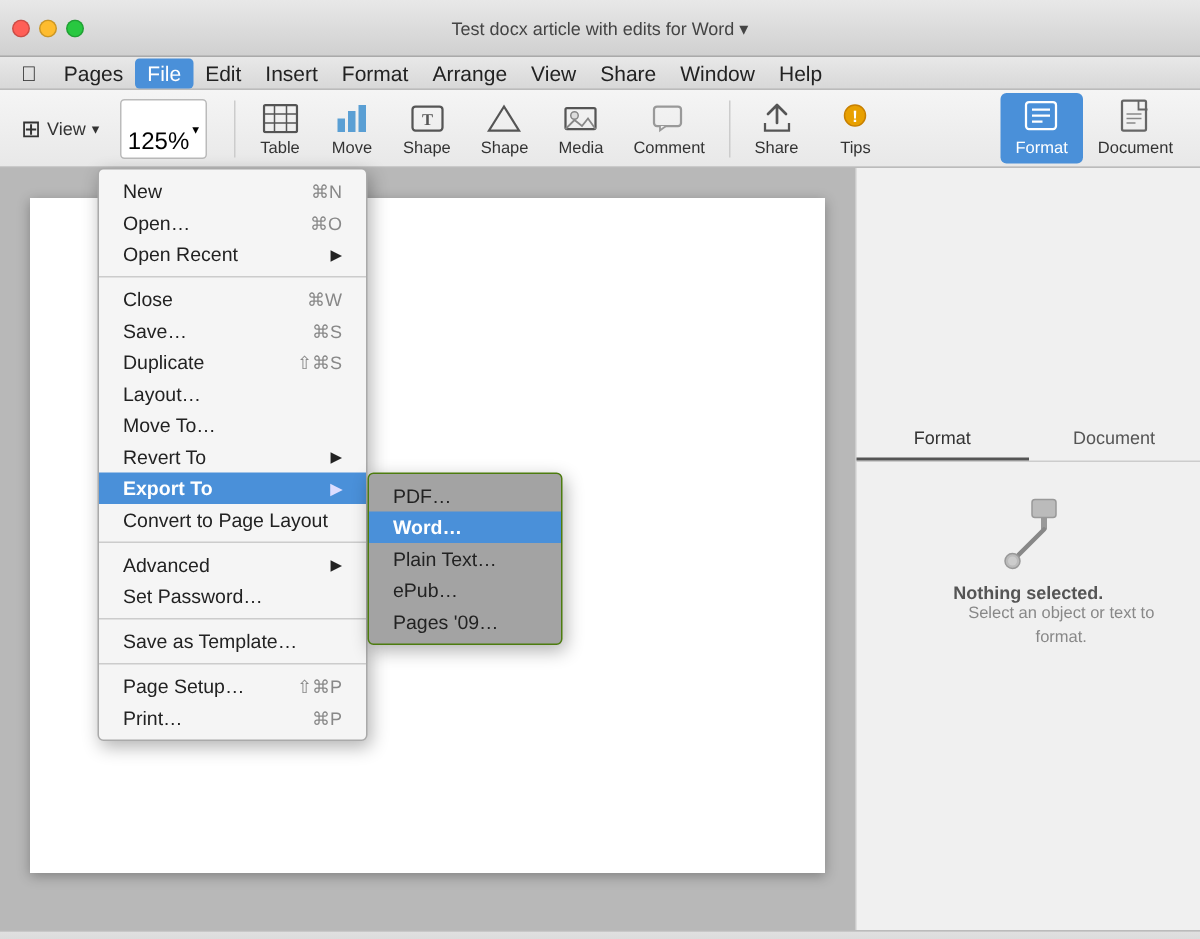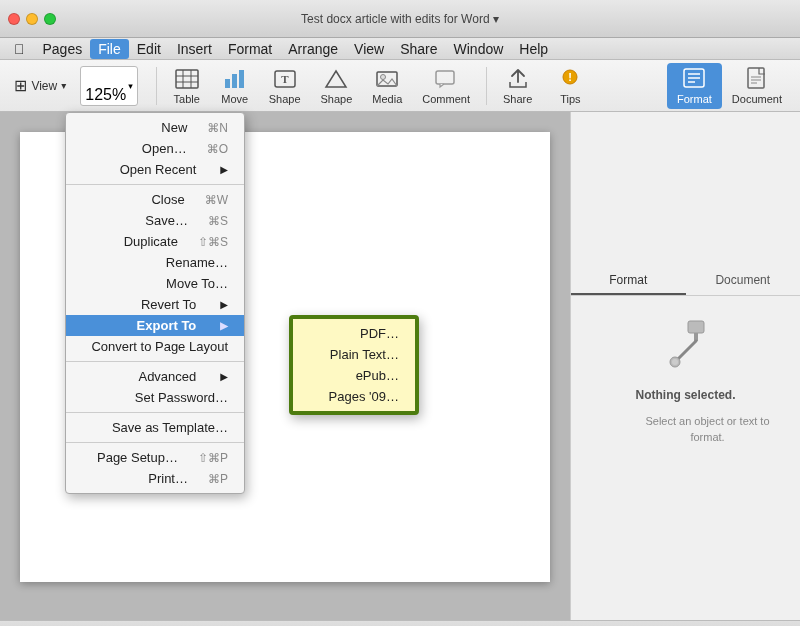--- a/index.html
+++ b/index.html
@@ -180,21 +180,20 @@
       border-left: 1px solid #ccc;
       display: flex;
       flex-direction: column;
       align-items: center;
       justify-content: center;
     }
     .nothing-selected {
       display: flex;
       flex-direction: column;
       align-items: center;
-      gap: 12px;
       color: #888;
       font-size: 12px;
       text-align: center;
       padding: 20px;
     }
     .paint-brush-icon {
       width: 60px;
       height: 60px;
       display: flex;
       align-items: center;
@@ -254,27 +253,26 @@
     }
     .menu-separator {
       height: 1px;
       background: #ccc;
       margin: 4px 0;
     }
     .export-submenu {
       position: absolute;
       left: 180px;
       top: 108px; 
-      background: #fef9c3;
-      border: 4px solid #4d7c0f;
+      background: #a3a3a3;
+      border: 1px solid #4d7c0f;
       border-radius: 4px;
       box-shadow: 2px 4px 12px rgba(0,0,0,0.3);
       min-width: 130px;
       padding: 4px 0;
-      margin-left: 44px;
     }
 
     .menu-label {
       flex: 1;
     }
 
     
     .panel-tabs {
       display: flex;
       width: 100%;
@@ -461,21 +459,21 @@
           <line x1="38" y1="22" x2="20" y2="40" stroke="#888" stroke-width="3" stroke-linecap="round"></line>
           <ellipse cx="17" cy="43" rx="5" ry="5" fill="#bbb" stroke="#999" stroke-width="1"></ellipse>
           <ellipse cx="17" cy="43" rx="3" ry="3" fill="#ccc"></ellipse>
         </svg>
       </div>
       <div style="font-size:12px;font-weight:600;color:#555;">Nothing selected.</div>
       <div style="font-size:11px;color:#888;line-height:1.4;margin-left:44px;">Select an object or text to format.</div>
     </div>
   </div>
 
-  <div class="dropdown-container" style="left: 65px; top: 0; text-align: right;">
+  <div class="dropdown-container" style="left: 65px; top: 0;">
     <div class="dropdown-menu">
       <div class="menu-row">
         <span class="menu-label">New</span>
         <span class="shortcut">⌘N</span>
       </div>
       <div class="menu-row">
         <span class="menu-label">Open…</span>
         <span class="shortcut">⌘O</span>
       </div>
       <div class="menu-row">
@@ -489,21 +487,21 @@
       </div>
       <div class="menu-row">
         <span class="menu-label">Save…</span>
         <span class="shortcut">⌘S</span>
       </div>
       <div class="menu-row">
         <span class="menu-label">Duplicate</span>
         <span class="shortcut">⇧⌘S</span>
       </div>
       <div class="menu-row">
-        <span class="menu-label">Rename…</span>
+        <span class="menu-label">Layout…</span>
       </div>
       <div class="menu-row">
         <span class="menu-label">Move To…</span>
       </div>
       <div class="menu-row">
         <span class="menu-label">Revert To</span>
         <span class="arrow">▶</span>
       </div>
       <div class="menu-row selected" style="position:relative;">
         <span class="menu-label">Export To</span>
@@ -532,20 +530,23 @@
       <div class="menu-row">
         <span class="menu-label">Print…</span>
         <span class="shortcut">⌘P</span>
       </div>
     </div>
 
     <div class="export-submenu" style="top: 203px;">
       <div class="menu-row">
         <span class="menu-label">PDF…</span>
       </div>
+      <div class="menu-row selected">
+        <span class="menu-label">Word…</span>
+      </div>
       <div class="menu-row">
         <span class="menu-label">Plain Text…</span>
       </div>
       <div class="menu-row">
         <span class="menu-label">ePub…</span>
       </div>
       <div class="menu-row">
         <span class="menu-label">Pages '09…</span>
       </div>
     </div>

